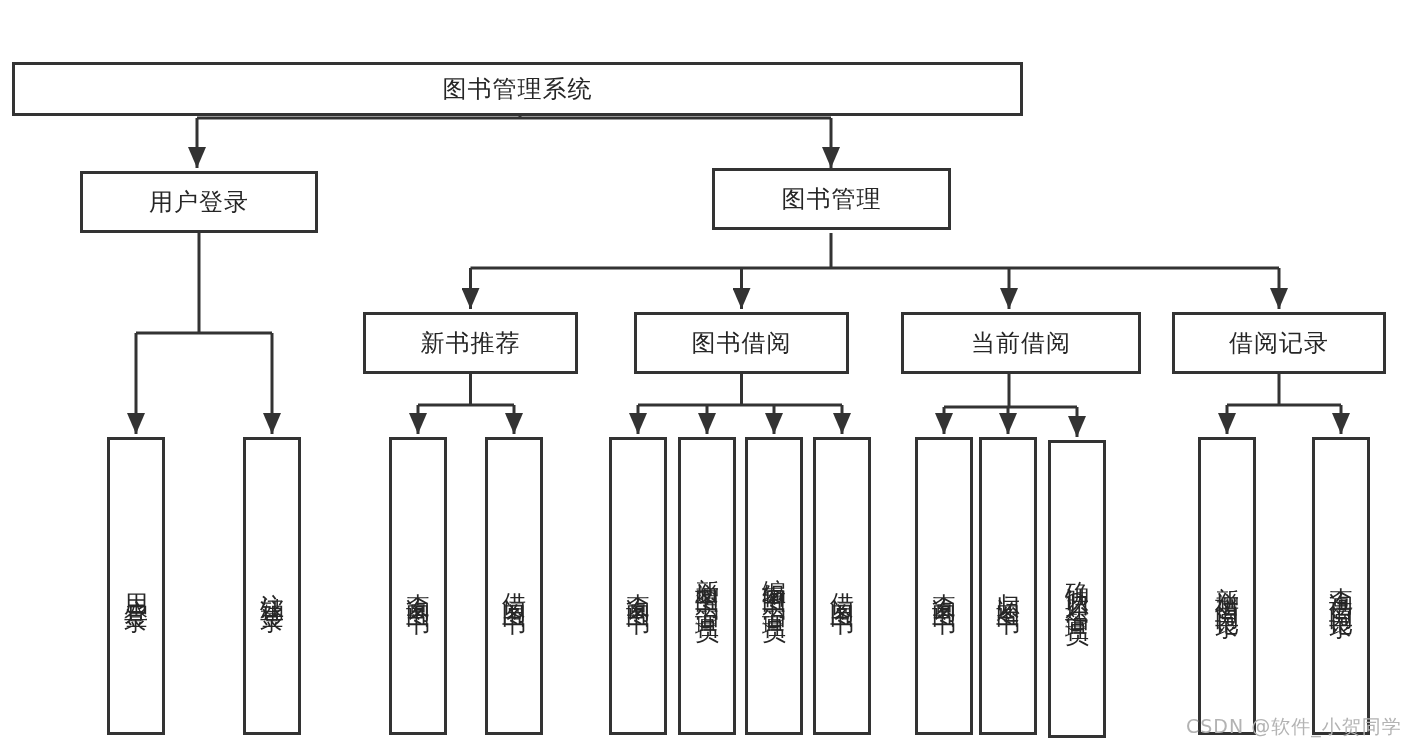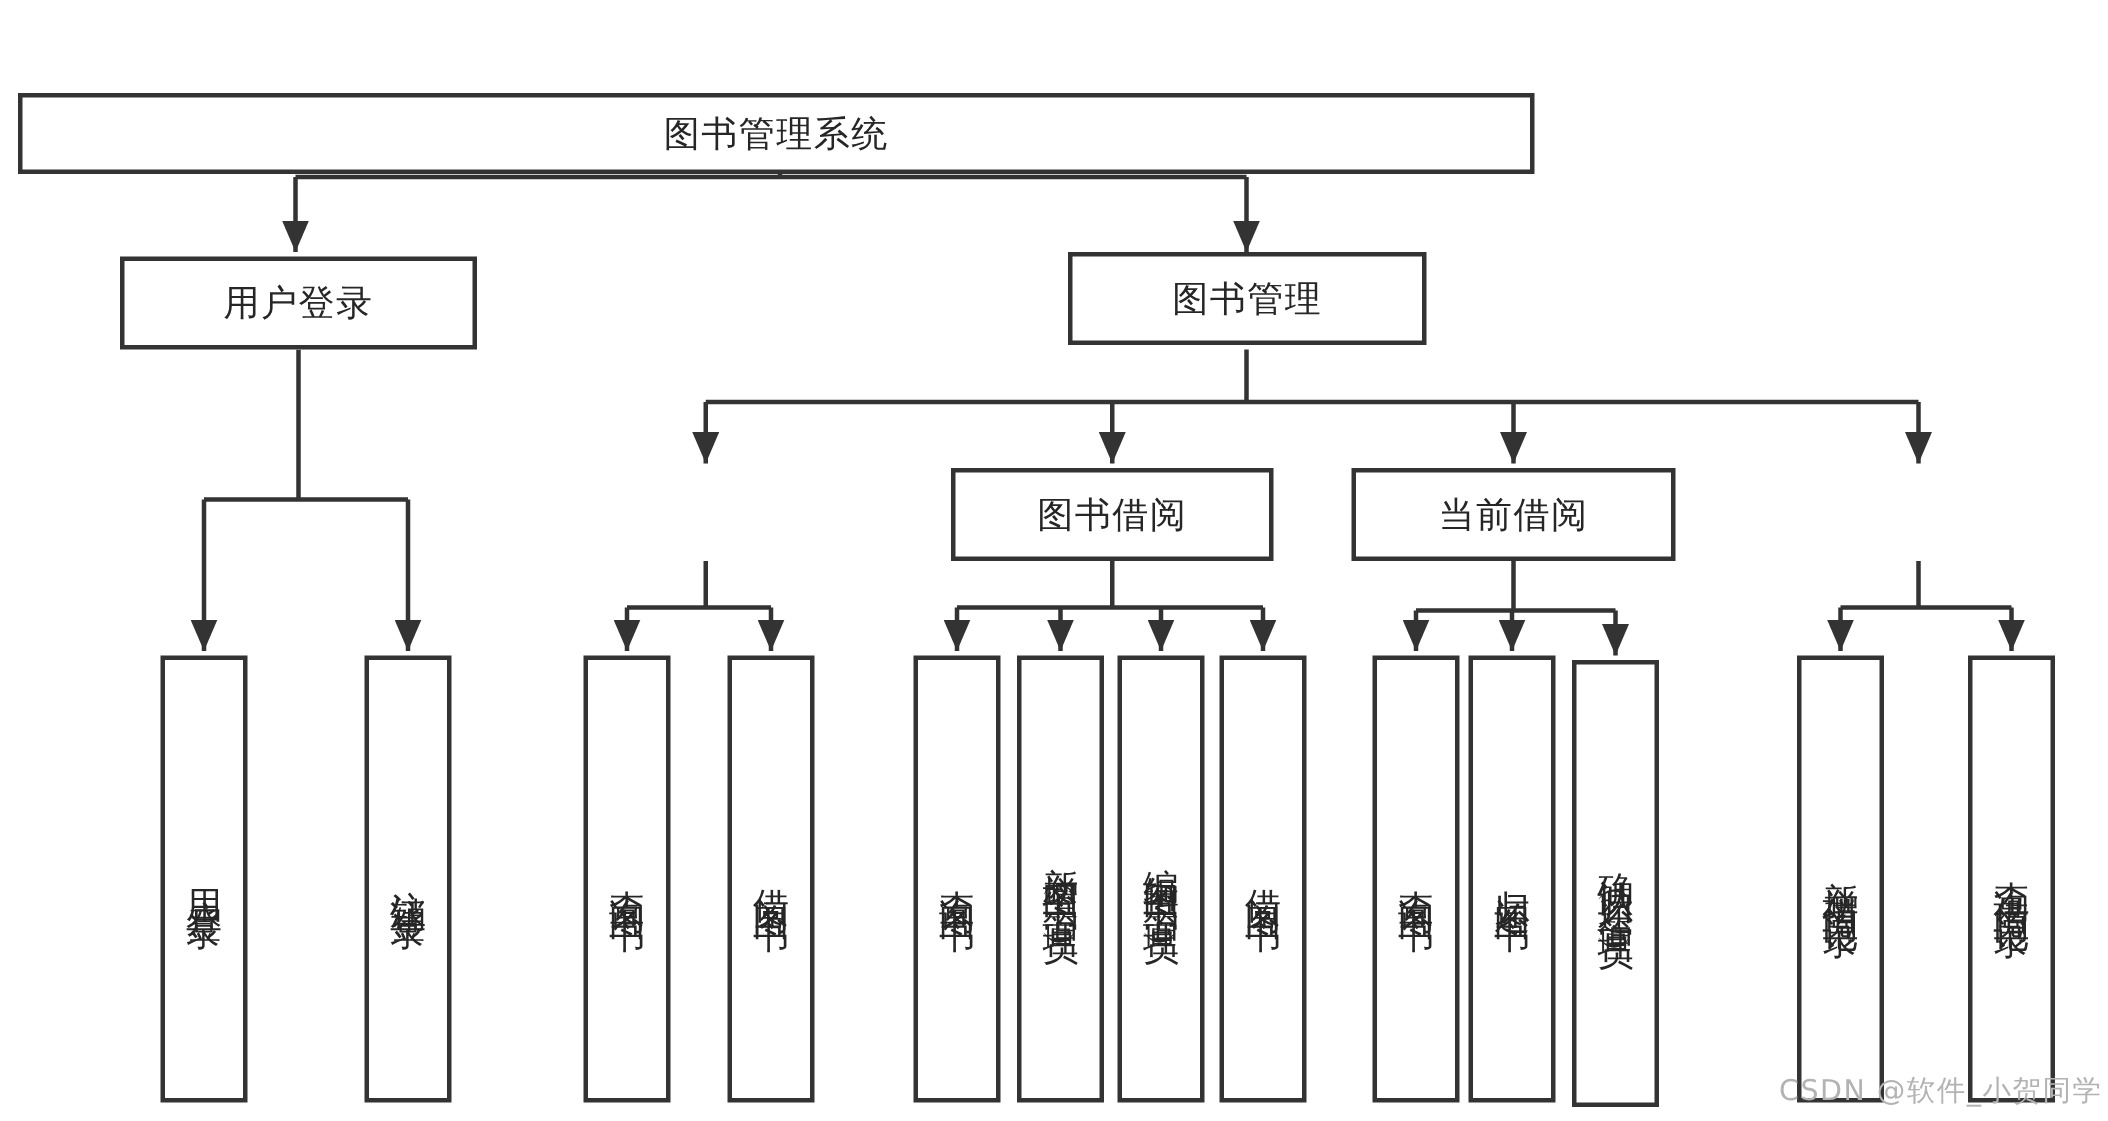--- a/index.html
+++ b/index.html
@@ -85,25 +85,31 @@
     <span>图书管理系统</span>
   </div>
 
   <div class="box h" style="left:80px;top:171px;width:238px;height:62px;">
     <span>用户登录</span>
   </div>
   <div class="box h" style="left:712px;top:168px;width:239px;height:62px;">
     <span>图书管理</span>
   </div>
 
+  <div class="box h" style="left:363px;top:312px;width:215px;height:62px;">
+    <span>新书推荐</span>
+  </div>
   <div class="box h" style="left:634px;top:312px;width:215px;height:62px;text-align:center;">
     <span>图书借阅</span>
   </div>
-  <div class="box h" style="left:901px;top:312px;width:216px;height:62px;">
+  <div class="box h" style="left:901px;top:312px;width:240px;height:62px;">
     <span>当前借阅</span>
+  </div>
+  <div class="box h" style="left:1172px;top:312px;width:214px;height:62px;">
+    <span>借阅记录</span>
   </div>
 
   <div class="box v" style="left:107px;top:437px;width:58px;height:298px;">
     <span>用户登录</span>
   </div>
   <div class="box v" style="left:243px;top:437px;width:58px;height:298px;">
     <span>注销登录</span>
   </div>
 
   <div class="box v" style="left:389px;top:437px;width:58px;height:298px;">

